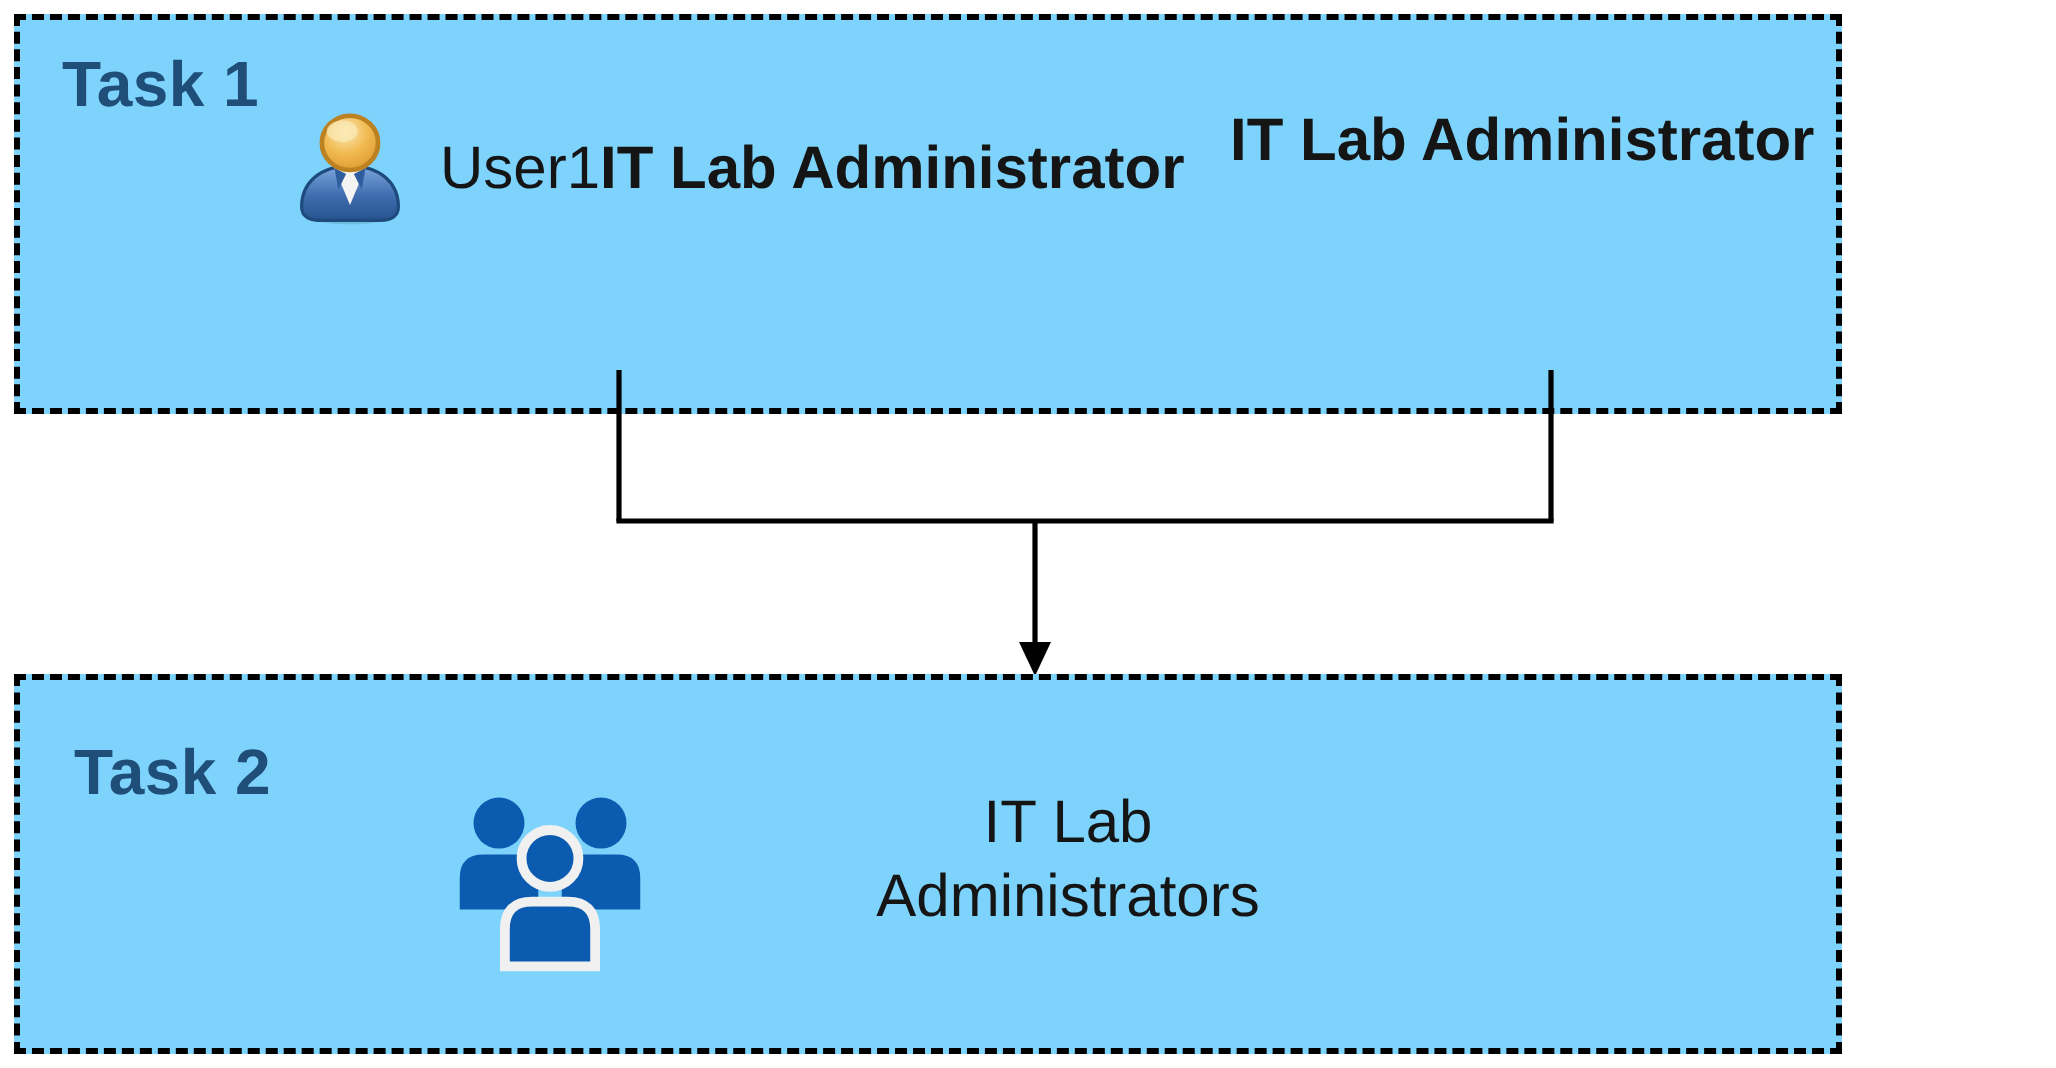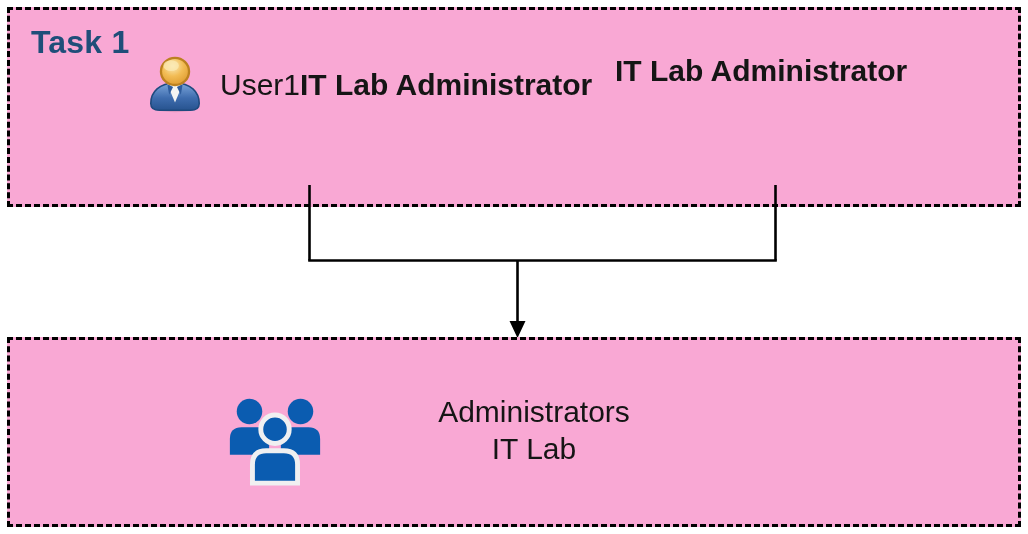--- a/index.html
+++ b/index.html
@@ -11,23 +11,23 @@
   .canvas {
     position: relative;
     width: 1028px;
     height: 534px;
     background: #ffffff;
     overflow: hidden;
   }
   .task-box {
     position: absolute;
     left: 7px;
-    width: 1014px;
+    width: 914px;
     border: 3px dashed #000000;
-    background: #f9a8d4;
+    background: #7dd3fc;
     box-sizing: border-box;
   }
   .task-box.task1 { top: 7px;   height: 200px; }
   .task-box.task2 { top: 337px; height: 190px; }
   .task-label {
     position: absolute;
     font-size: 32px;
     font-weight: bold;
     color: #1F4E79;
     letter-spacing: 0.2px;
@@ -137,35 +137,36 @@
     <g stroke="#000000" stroke-width="2.6" fill="none">
       <path d="M309.5 185 L309.5 260.5"></path>
       <path d="M775.5 185 L775.5 260.5"></path>
       <path d="M308.2 260.5 L776.8 260.5"></path>
       <path d="M517.5 260.5 L517.5 323"></path>
     </g>
     <polygon points="517.5,338 509.5,321 525.5,321" fill="#000000"></polygon>
   </svg>
 
   <div class="task-box task2">
+    <div class="task-label">Task 2</div>
 
     <div class="group-icon-wrap">
       <svg class="group-icon-svg" viewBox="0 0 104 92">
         <g fill="#0B5CB0">
           <circle cx="26" cy="17" r="13"></circle>
           <path d="M6 61 L6 45 Q6 33 18 33 L34 33 Q46 33 46 45 L46 61 Z"></path>
           <circle cx="78" cy="17" r="13"></circle>
           <path d="M58 61 L58 45 Q58 33 70 33 L86 33 Q98 33 98 45 L98 61 Z"></path>
         </g>
         <g fill="#0B5CB0" stroke="#F0F0F1" stroke-width="5">
           <circle cx="52" cy="35" r="14.5"></circle>
           <path d="M29 90 L29 71 Q29 57 43 57 L61 57 Q75 57 75 71 L75 90 Z"></path>
         </g>
       </svg>
     </div>
 
     <div class="group-name">
+      <div>IT Lab</div>
       <div>Administrators</div>
-      <div>IT Lab</div>
     </div>
   </div>
 
 </div>
 
 </body></html>

